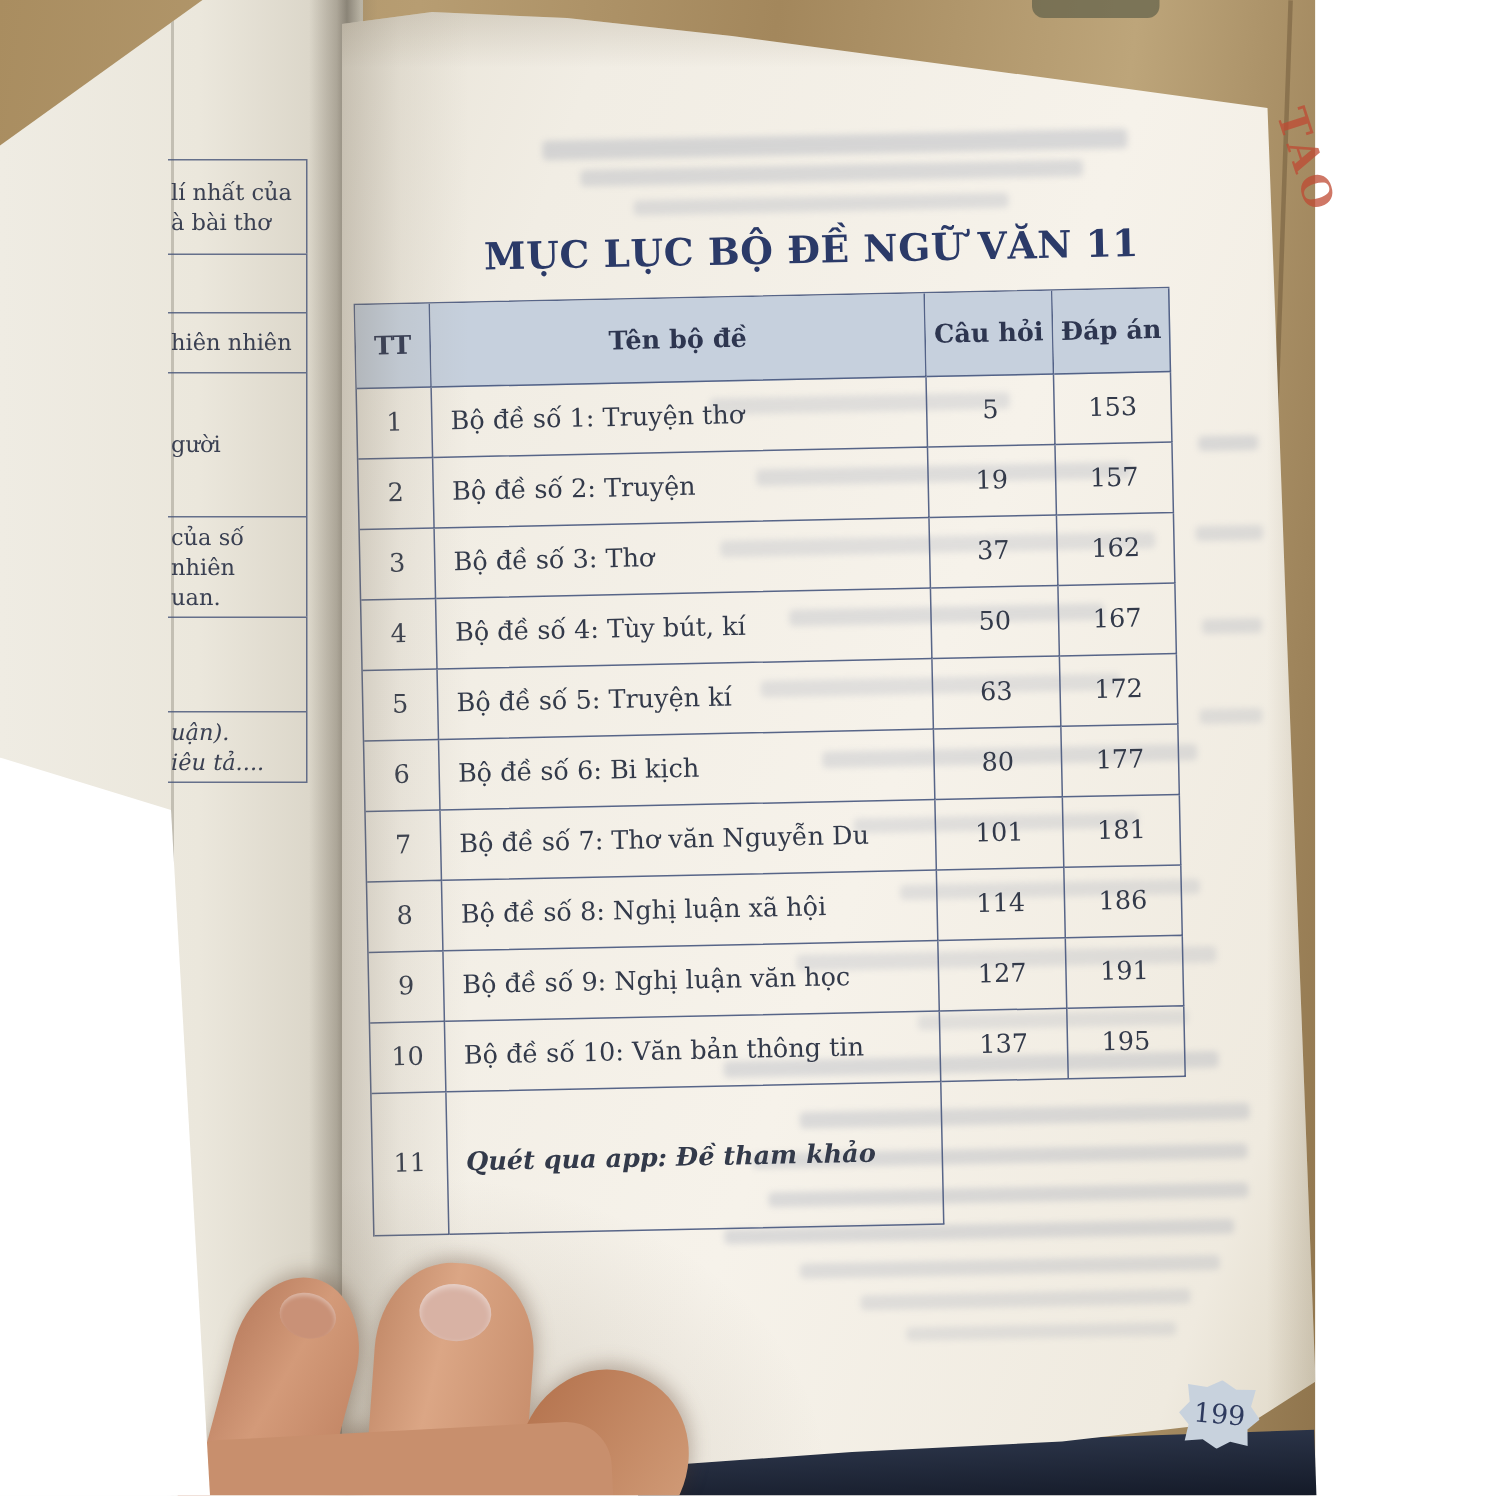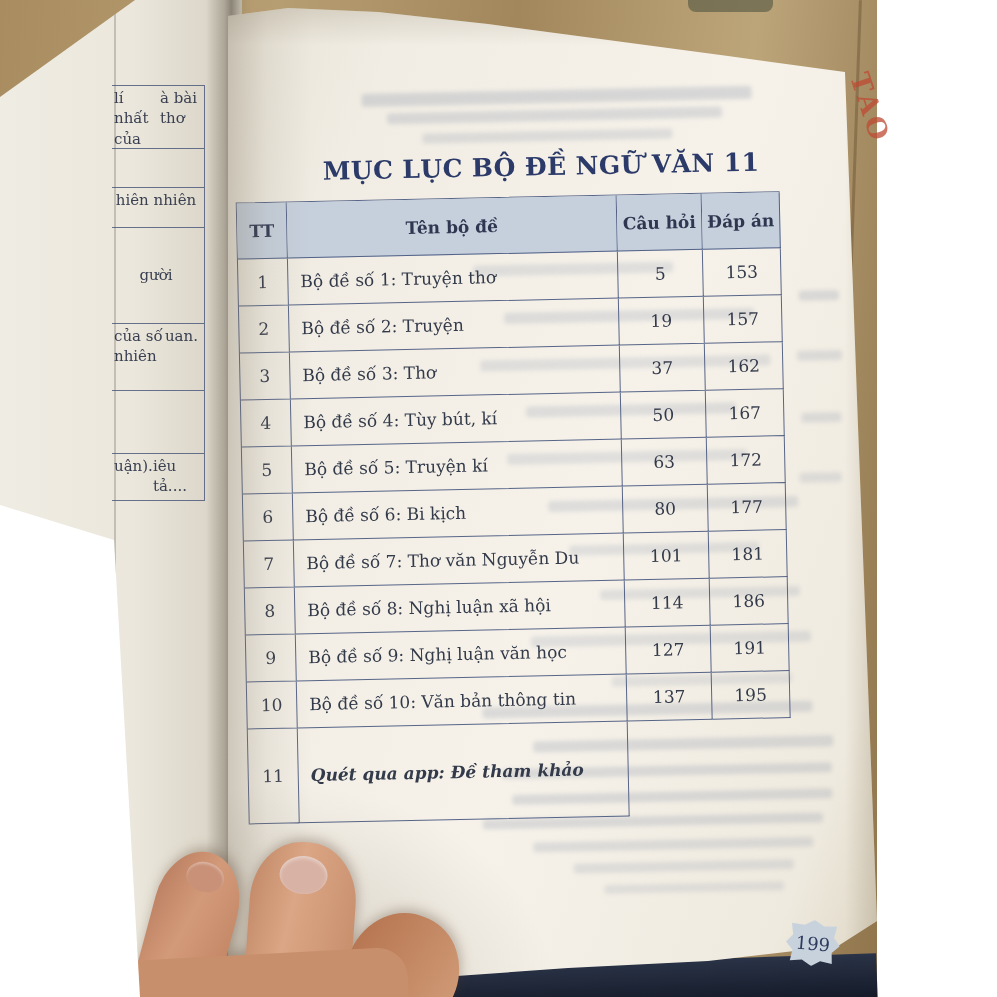--- a/index.html
+++ b/index.html
@@ -17,22 +17,22 @@
     font-size:27px;font-weight:bold;color:#bf4a33;opacity:.75;letter-spacing:3px;}
   .navy-strip{position:absolute;left:425px;top:961px;width:452px;height:44px;z-index:2;
     background:linear-gradient(180deg,#2a3347,#141a28);transform:rotate(-2deg);}
   
   .page-left{position:absolute;left:0;top:0;width:242px;height:997px;z-index:3;
     background:linear-gradient(90deg,#efece3 0%,#ebe7dc 55%,#dcd7ca 85%,#c6c1b3 100%);
     clip-path:polygon(0px 97px,135px 0px,242px 0px,242px 997px,0px 997px);}
   .lp-edge{position:absolute;left:114px;top:0;width:2px;height:997px;background:rgba(120,115,100,.35);}
   .lp-cell{position:absolute;left:112px;width:93px;box-sizing:border-box;
     border-top:1.4px solid rgba(78,90,125,.85);border-right:1.4px solid rgba(78,90,125,.85);
-    display:flex;flex-direction:row;justify-content:center;
-    font-size:15px;line-height:1.35;color:#3a4052;padding:2px 6px 2px 2px;}
+    display:flex;flex-direction:column;justify-content:center;
+    font-size:15px;line-height:1.35;color:#3a4052;padding:2px 6px 2px 2px;margin-top:21px;}
   .lp-cell.last{border-bottom:1.4px solid rgba(78,90,125,.85);}
   
   .gutter{position:absolute;left:206px;top:0;width:46px;height:997px;z-index:4;
     background:linear-gradient(90deg,rgba(90,80,65,0) 0%,rgba(90,80,65,.30) 40%,
       rgba(58,50,38,.45) 55%,rgba(120,110,90,.18) 75%,rgba(120,110,90,0) 100%);}
   
   .page-right{position:absolute;left:228px;top:6px;width:649px;height:985px;z-index:5;
     background:linear-gradient(110deg,#e8e3d7 0%,#f1ede4 18%,#f6f2ea 55%,#efeadf 88%,#ddd5c3 100%);
     clip-path:polygon(0px 10px,60px 2px,150px 6px,260px 18px,380px 34px,500px 50px,617px 66px,
       622px 200px,630px 420px,640px 680px,649px 915px,610px 940px,480px 955px,340px 962px,
@@ -108,29 +108,29 @@
     <div class="lp-edge"></div>
     <div id="lp-cells">
         <div class="lp-cell" style="top: 85px; height: 63px;">
           <div>lí nhất của</div>
           <div>à bài thơ</div>
         </div>
         <div class="lp-cell" style="top: 148px; height: 39px;"></div>
         <div class="lp-cell" style="top: 187px; height: 40px;">
           <div>hiên nhiên</div>
         </div>
-        <div class="lp-cell" style="top: 227px; height: 96px; align-items: center;">
+        <div class="lp-cell" style="top: 227px; height: 96px;">
           <div>gười</div>
         </div>
         <div class="lp-cell" style="top: 323px; height: 67px;">
           <div>của số nhiên</div>
           <div>uan.</div>
         </div>
         <div class="lp-cell" style="top: 390px; height: 63px;"></div>
-        <div class="lp-cell last" style="top: 453px; height: 48px;">
+        <div class="lp-cell last" style="top: 453px; height: 48px; font-style: italic;">
           <div>uận).</div>
           <div>iêu tả....</div>
         </div>
       </div>
   </div>
 
   <div class="gutter"></div>
 
   <div class="page-right">
     <div class="content">

